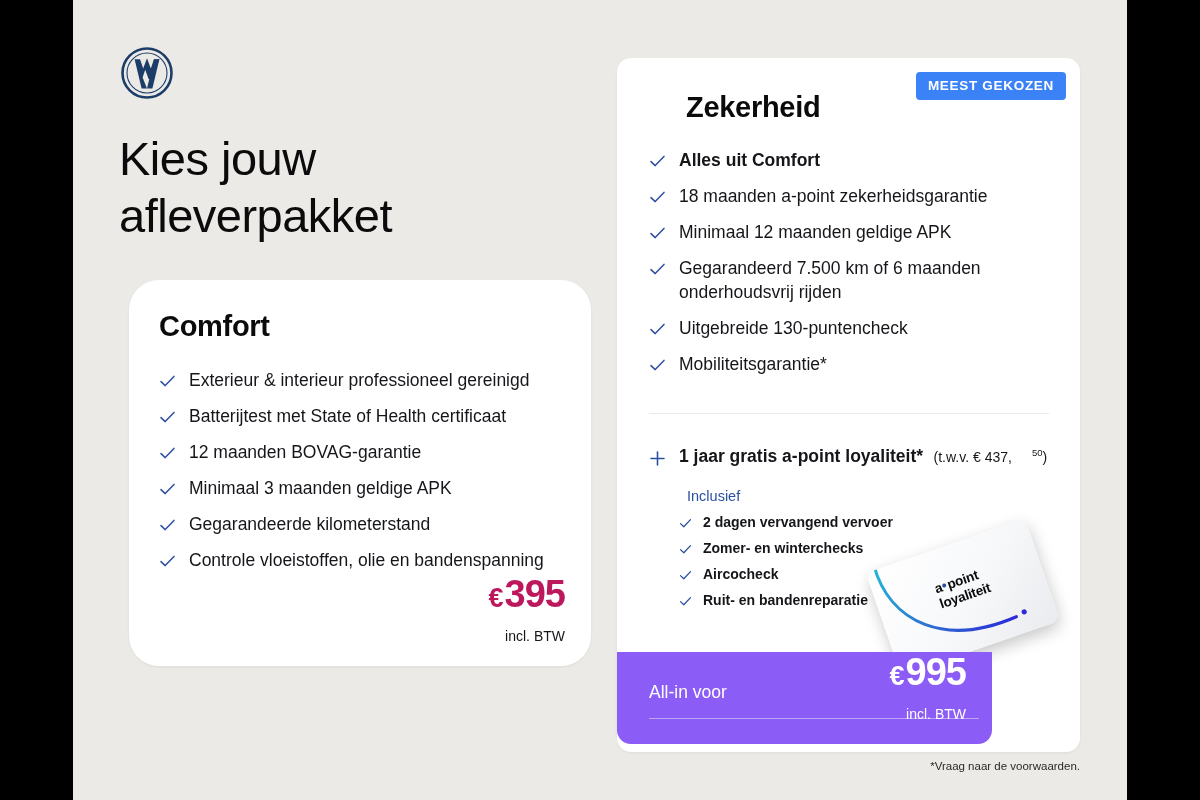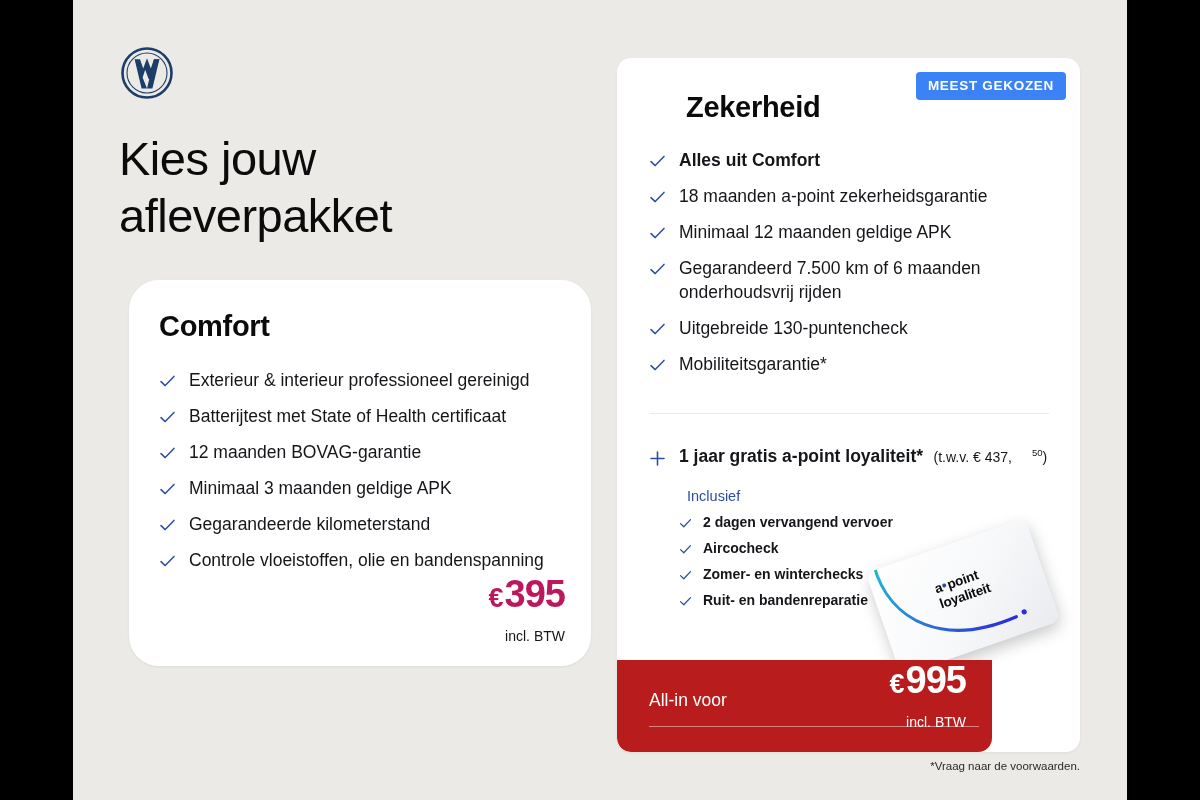--- a/index.html
+++ b/index.html
@@ -261,24 +261,24 @@
   .price-note {
     font-size: 14px;
     color: #15161a;
     margin-top: 10px;
     text-align: right;
   }
 
   .blue-footer {
     position: absolute;
     left: 0;
-    bottom: 0;
+    bottom: 8px;
     width: 375px;
     height: 92px;
-    background: #b91c1c;
+    background: #8b5cf6;
     border-radius: 0 0 14px 14px;
   }
   .blue-footer .bf-label {
     position: absolute;
     left: 32px;
     top: 30px;
     font-size: 17.5px;
     color: #ffffff;
   }
   .blue-footer .bf-rule {
@@ -465,29 +465,29 @@
               </svg>
           </span>
           <span>2 dagen vervangend vervoer</span>
         </li>
         <li class="feature">
           <span class="check">
             <svg viewBox="0 0 13 13" width="13" height="13">
                 <path d="M1.5 6.6 L4.8 9.7 L11.5 2.6" fill="none" stroke="#2b50a1" stroke-width="1.3" stroke-linecap="round" stroke-linejoin="round"></path>
               </svg>
           </span>
-          <span>Aircocheck</span>
+          <span>Zomer- en winterchecks</span>
         </li>
         <li class="feature">
           <span class="check">
             <svg viewBox="0 0 13 13" width="13" height="13">
                 <path d="M1.5 6.6 L4.8 9.7 L11.5 2.6" fill="none" stroke="#2b50a1" stroke-width="1.3" stroke-linecap="round" stroke-linejoin="round"></path>
               </svg>
           </span>
-          <span>Zomer- en winterchecks</span>
+          <span>Aircocheck</span>
         </li>
         <li class="feature">
           <span class="check">
             <svg viewBox="0 0 13 13" width="13" height="13">
                 <path d="M1.5 6.6 L4.8 9.7 L11.5 2.6" fill="none" stroke="#2b50a1" stroke-width="1.3" stroke-linecap="round" stroke-linejoin="round"></path>
               </svg>
           </span>
           <span>Ruit- en bandenreparatie</span>
         </li>
       </ul>

